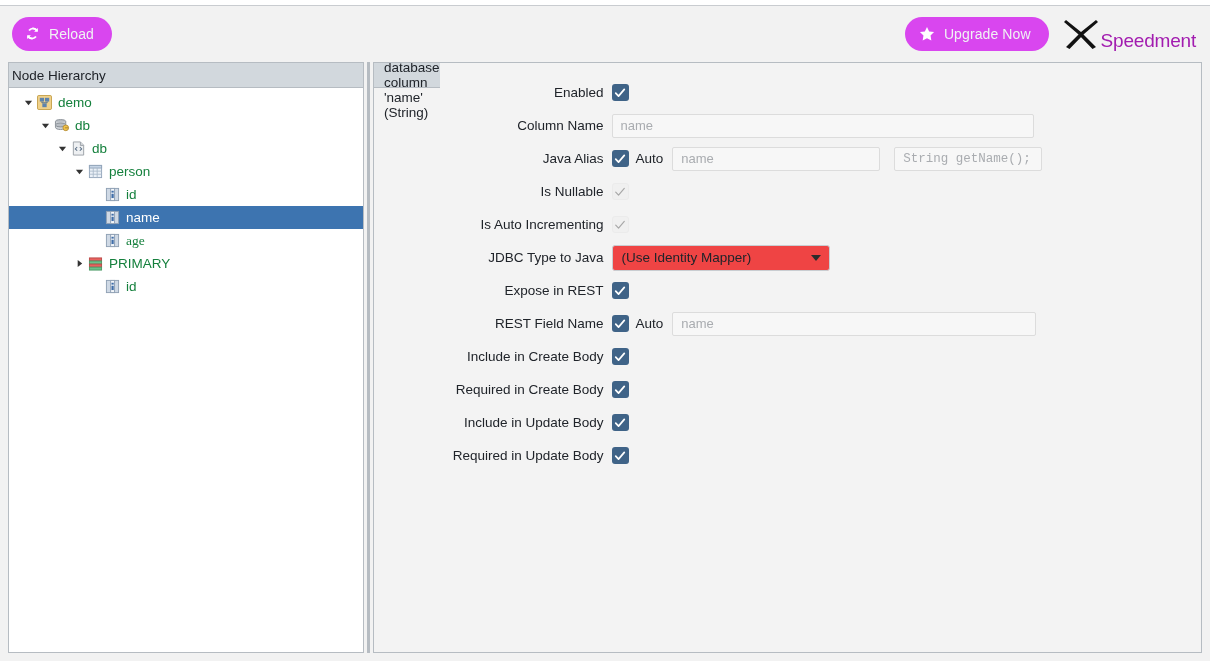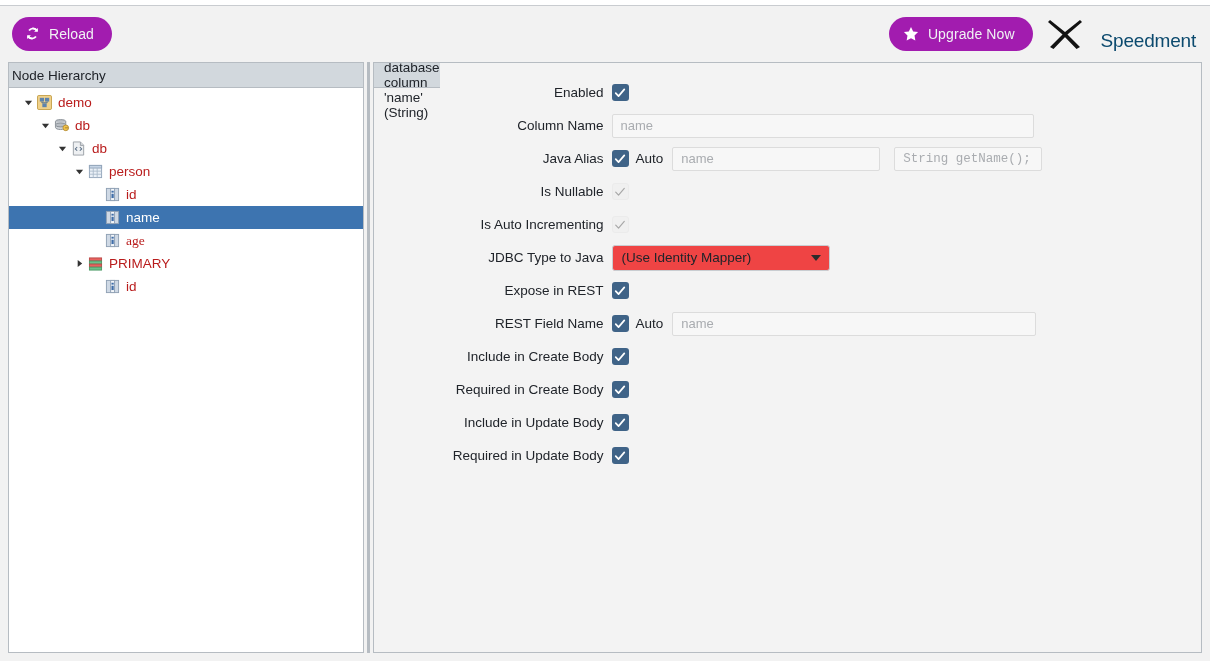--- a/index.html
+++ b/index.html
@@ -16,37 +16,37 @@
   
   #toolbar {
     height: 55px;
     background: #f2f2f2;
     display: flex; align-items: center;
     padding: 0 14px 0 12px;
     position: relative;
   }
   .pill {
     display: inline-flex; align-items: center; gap: 8px;
-    background: #a21caf; color: #ffffff;
+    background: #d946ef; color: #ffffff;
     border-radius: 18px; height: 34px;
     padding: 0 18px 0 12px;
     font-size: 14px; cursor: pointer;
     border: none;
     justify-content: flex-end;
   }
   .pill + .pill { margin-left: 11px; }
   .pill .label { color: #f0f2f4; letter-spacing: .1px; }
   .spacer { flex: 1 1 auto; }
 
   .icon-svg { display: block; }
 
   #upgrade-now { padding: 0 18px 0 13px; }
 
   #brand { display: flex; align-items: flex-end; margin-left: 12px; }
-  #brand-text { font-size: 19px; color: #0c4a6e; letter-spacing: -.2px; line-height: 1; padding-bottom: 3px; margin-left: 16px; }
+  #brand-text { font-size: 19px; color: #a21caf; letter-spacing: -.2px; line-height: 1; padding-bottom: 3px; }
 
   
   #main {
     position: absolute; top: 61px; left: 0;
     width: 1210px; height: 600px;
     background: #f2f2f2;
     display: flex;
   }
 
   
@@ -62,21 +62,21 @@
     background: #d2d8dd;
     border-bottom: 1px solid #b6bcc2;
     display: flex; align-items: center;
     padding-left: 3px;
     font-size: 13.5px; color: #20242a;
   }
   #tree-body { flex: 1 1 auto; background: #ffffff; padding-top: 3px; }
 
   .tree-row {
     height: 23px; display: flex; align-items: center;
-    font-size: 13.5px; color: #b91c1c;
+    font-size: 13.5px; color: #15803d;
     cursor: pointer; white-space: nowrap;
   }
   .tree-row.selected { background: #3d74b0; color: #ffffff; }
   .twisty {
     width: 15px; flex: 0 0 15px;
     display: flex; align-items: center; justify-content: center;
   }
   .twisty.empty { visibility: hidden; }
   .node-icon { width: 17px; flex: 0 0 17px; margin-right: 5px; display: flex; align-items: center; justify-content: center; }
   .node-label { line-height: 1; }

